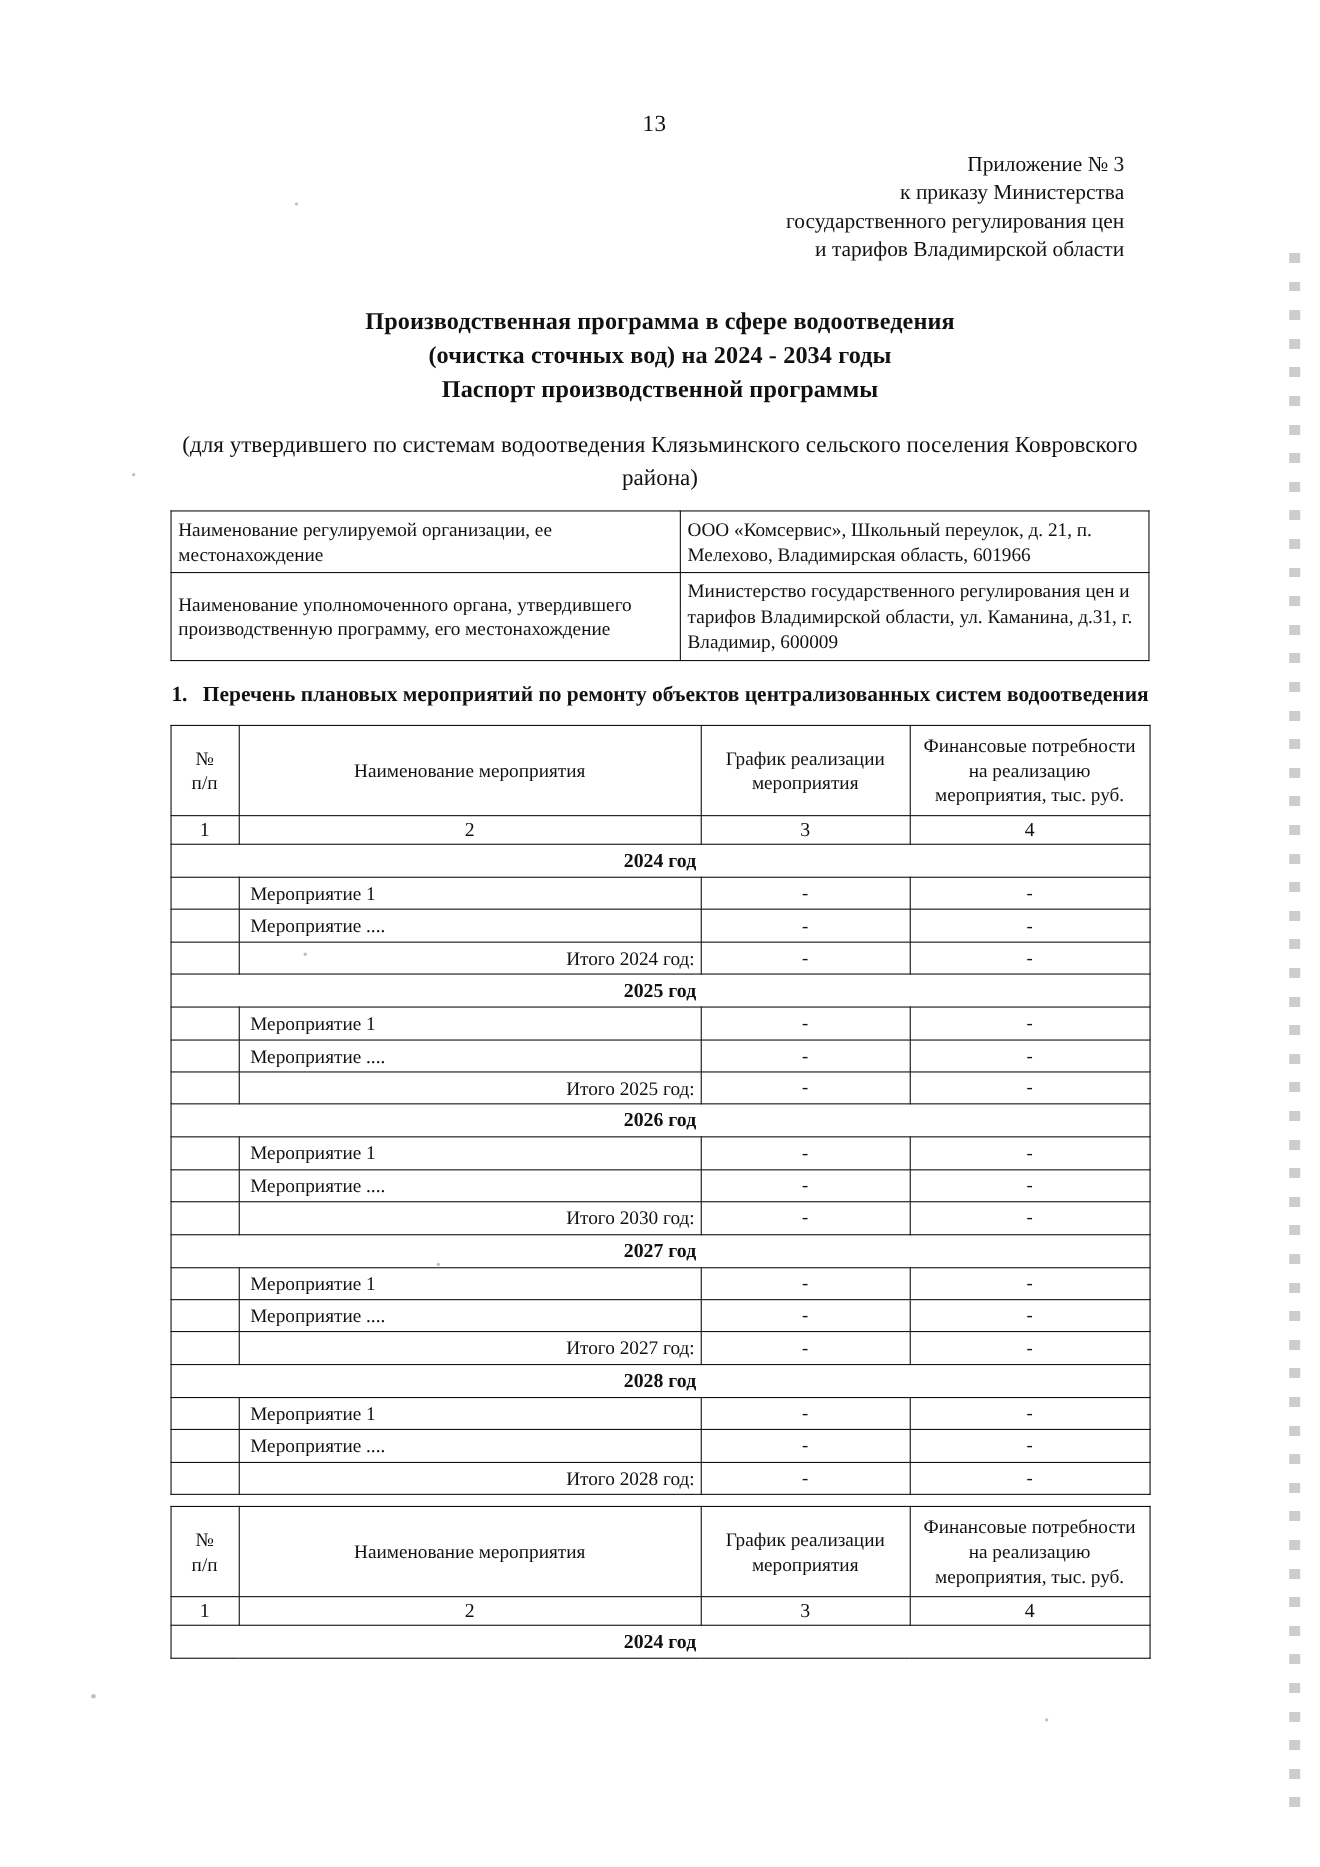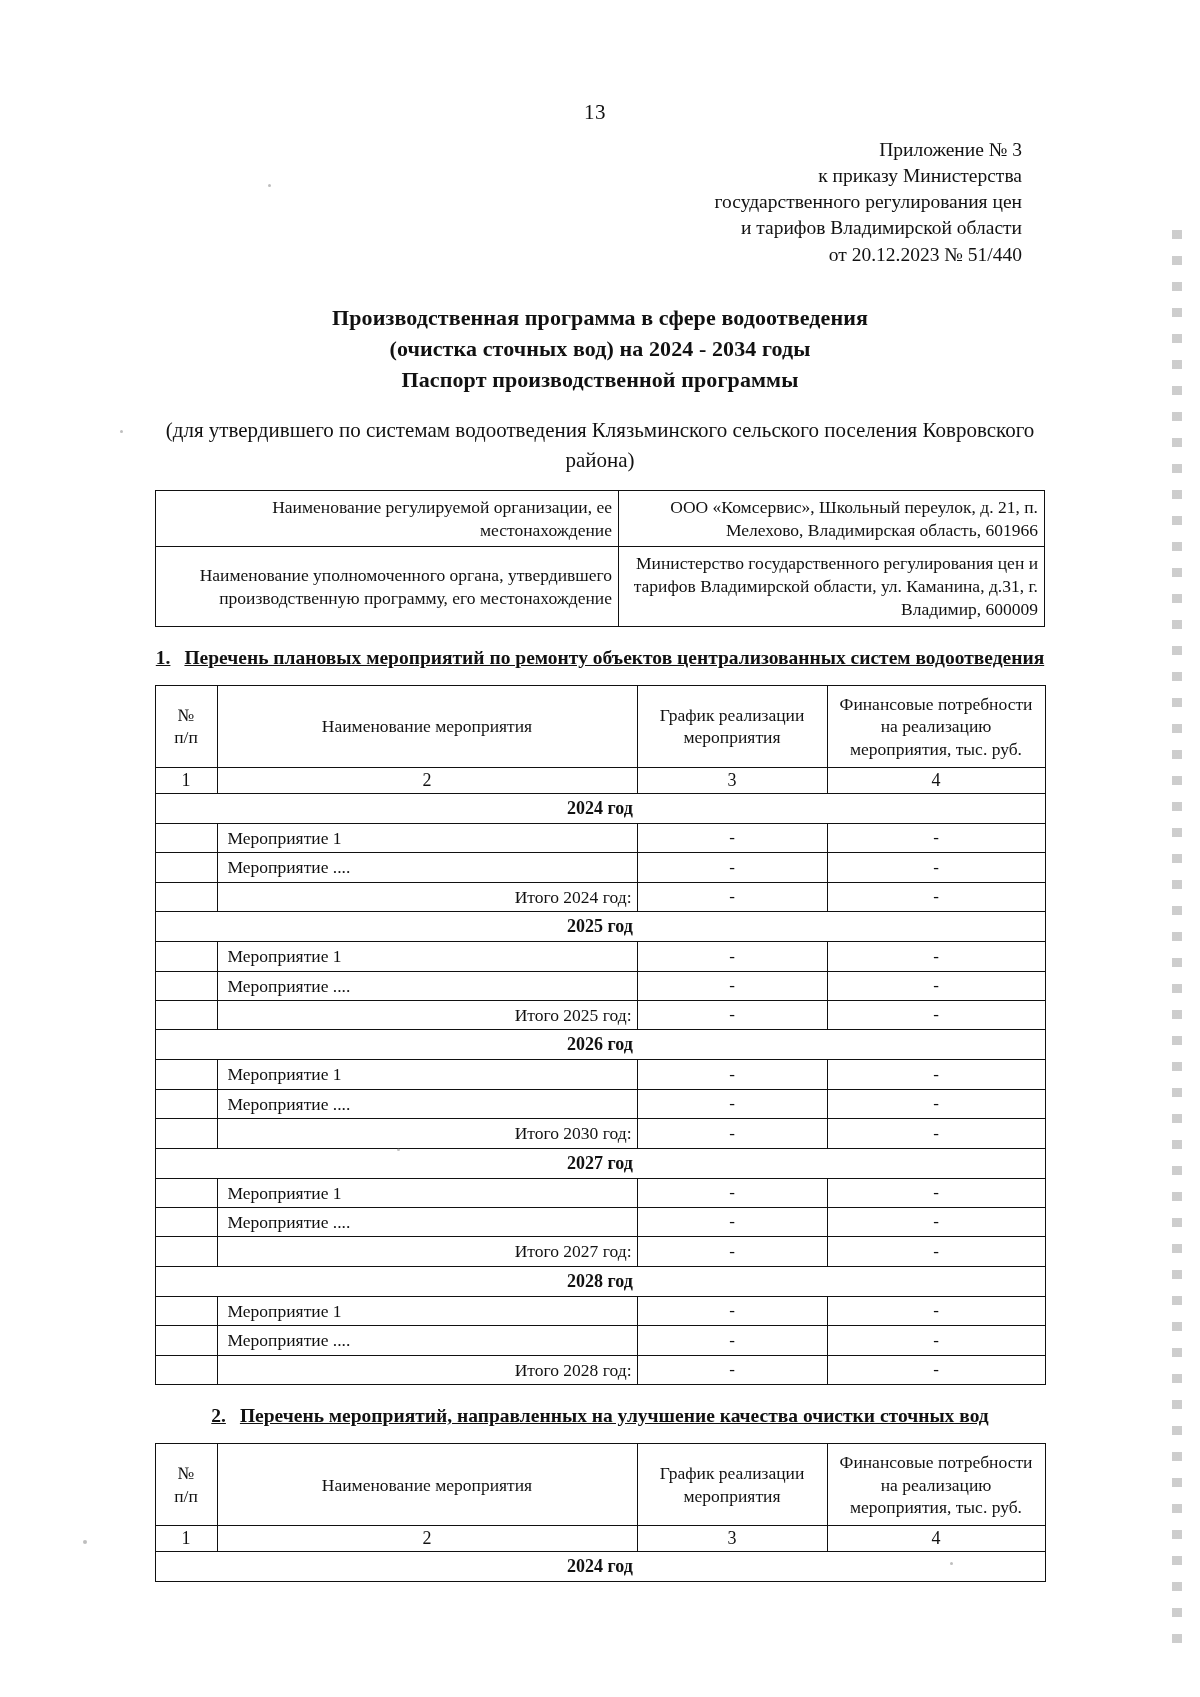--- a/index.html
+++ b/index.html
@@ -62,33 +62,32 @@
   }
   .info-table {
     width: 890px;
     margin: 14px auto 0 auto;
   }
   .info-table td {
     border: 1.6px solid #111;
     padding: 5px 6px;
     font-size: 17.5px;
     line-height: 1.3;
-    text-align: right;
+    text-align: left;
     vertical-align: middle;
   }
   .info-table td.left-col { width: 450px; }
 
   .section-heading {
     text-align: center;
     font-weight: bold;
     font-size: 19.5px;
     line-height: 1.75;
     margin-top: 14px;
     padding: 0 96px;
-    text-decoration: underline;
   }
   .section-heading .num { margin-right: 14px; }
 
   .mz-table {
     width: 890px;
     margin: 10px auto 0 auto;
   }
   .mz-table td, .mz-table th {
     border: 1.5px solid #111;
     font-size: 17.5px;
@@ -146,21 +145,20 @@
 
 <div class="page">
 
   <div class="page-number">13</div>
 
   <div class="appendix-block">
     <div>Приложение № 3</div>
     <div>к приказу Министерства</div>
     <div>государственного регулирования цен</div>
     <div>и тарифов Владимирской области</div>
-    <div>от 20.12.2023 № 51/440</div>
   </div>
 
   <div class="doc-title">
     <div>Производственная программа в сфере водоотведения</div>
     <div>(очистка сточных вод) на 2024 - 2034 годы</div>
     <div>Паспорт производственной программы</div>
   </div>
 
   <div class="doc-subtitle">(для утвердившего по системам водоотведения Клязьминского сельского поселения Ковровского района)</div>
 
@@ -314,23 +312,20 @@
         </tr>
         <tr>
           <td></td>
           <td class="total-name">Итого 2028 год:</td>
           <td class="dash">-</td>
           <td class="dash">-</td>
         </tr>
       </tbody>
   </table>
 
-  <div class="section-heading">
-    <span class="num">2.</span><span>Перечень мероприятий, направленных на улучшение качества очистки сточных вод</span>
-  </div>
 
   <table class="mz-table">
     <colgroup>
       <col class="col-np">
         <col class="col-name">
         <col class="col-sched">
         <col class="col-fin">
     </colgroup>
     <thead>
       <tr>

